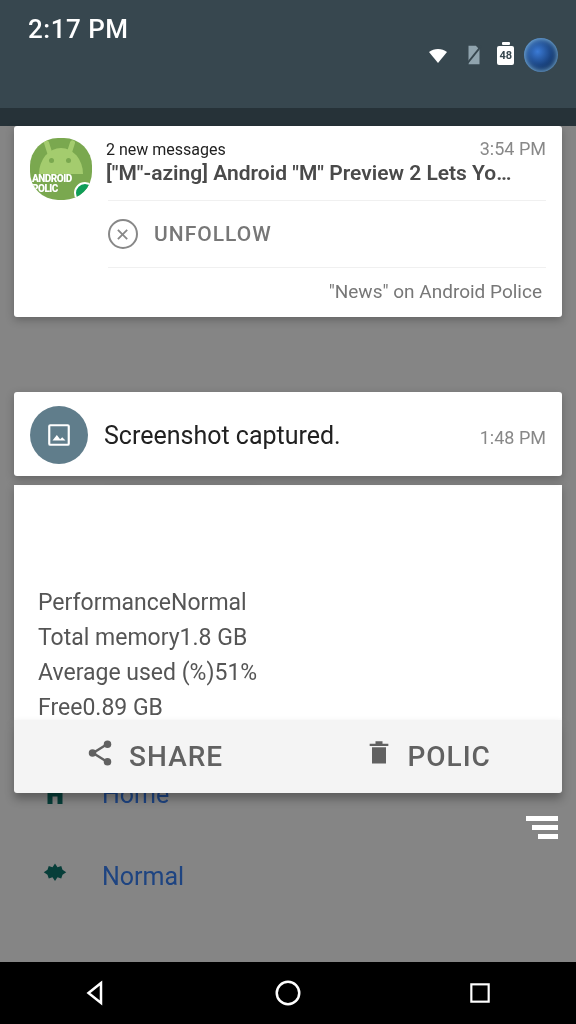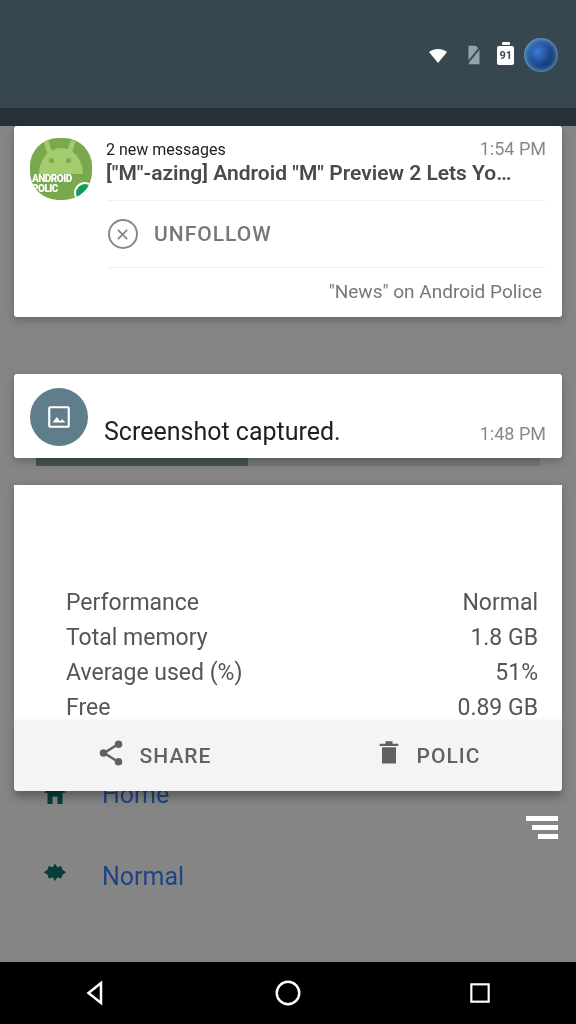--- a/index.html
+++ b/index.html
@@ -6,22 +6,22 @@
   html, body { width: 576px; height: 1024px; overflow: hidden; font-family: Roboto, "Helvetica Neue", Arial, sans-serif; background: #000; }
   .screen { position: relative; width: 576px; height: 1024px; background: #dcdcdc; }
 
   
   .backdrop {
     position: absolute; inset: 0 0 62px 0; background: #fefefe;
     filter: brightness(0.7); z-index: 1;
   }
   .backdrop .pad { padding: 36px; }
   .stat-row {
-    display: flex; justify-content: space-between; align-items: center;
-    padding: 6px 0; font-size: 24px; color: #555; margin-left: 28px;
+    display: flex; align-items: center;
+    padding: 6px 0; font-size: 24px; color: #555;
   }
   .stat-row .label { color: #555; }
   .stat-row .val { color: #888; }
   .bar {
     height: 38px; width: 100%; background: #dfe5e3; margin: 12px 0 40px;
     position: relative;
   }
   .bar .fill { position: absolute; top: 0; left: 0; bottom: 0; width: 42%; background: #7fa299; }
   .section-title {
     font-size: 23px; color: #6f6f6f; margin-top: 60px;
@@ -92,37 +92,37 @@
   }
   .circle-x {
     width:30px; height:30px; border:2px solid #888; border-radius:50%;
     display:flex; align-items:center; justify-content:center; color:#888; font-size:18px;
   }
   .card1 .sub {
     border-top:1px solid #f0f0f0; margin-left:78px; text-align:right;
     padding: 12px 4px 14px; font-size:19px; color:#777;
   }
 
-  .card2 { top: 374px; padding: 14px 16px 12px; display:flex; align-items:flex-end; gap:16px; }
+  .card2 { top: 392px; padding: 14px 16px 12px; display:flex; align-items:center; gap:16px; }
   .card2 .blue-icon {
     width:58px; height:58px; background:#607d8b; border-radius:50%;
     display:flex; align-items:center; justify-content:center;
   }
   .card2 .body { flex:1; min-width:0; }
   .card2 .trow { display:flex; justify-content:space-between; align-items:baseline;}
   .card2 .title { font-size:25px; color:#212121;}
   .card2 .ts { font-size:18px; color:#888;}
 
   .card3 { top: 720px; background:#f4f4f4; border-radius:0 0 3px 3px; box-shadow: 0 6px 10px rgba(0,0,0,0.3);}
   .card3top { position:absolute; left:14px; right:14px; top:485px; height:236px; background:#fff; z-index:39; box-shadow: 0 3px 8px rgba(0,0,0,0.25);}
   .card3top .stats { padding: 100px 24px 0; }
   .card3top .stat-row { font-size:23px; padding:4px 0;}
   .card3 .actions {
     display:flex; justify-content:space-around; align-items:center; padding: 18px 0;
-    font-size:21px; font-weight:500; color:#616161; letter-spacing:1px;
+    font-size:28px; font-weight:500; color:#616161; letter-spacing:1px;
   }
   .card3 .actbtn { display:flex; align-items:center; gap:14px; }
 
   
   .navbar {
     position:absolute; left:0; right:0; bottom:0; height:62px; background:#000;
     display:flex; justify-content:space-around; align-items:center; z-index:200;
   }
   .navbtn { width:42px; height:42px; display:flex; align-items:center; justify-content:center;}
   .dim-overlay {
@@ -179,53 +179,54 @@
             </svg>
         </span>
         <span>Normal</span>
       </div>
     </div>
   </div>
 
   <div class="dim-overlay"></div>
 
   <div class="shade-header">
+    <div class="time">2:17 PM</div>
     <div class="tray">
       <span class="iconbox">
         <svg width="24" height="24" viewBox="0 0 24 24">
             <path fill="#fff" d="M12 20l9-11c-5-4-13-4-18 0z"></path>
           </svg>
       </span>
       <span class="iconbox">
         <svg width="22" height="22" viewBox="0 0 24 24">
             <path fill="#90a4ae" d="M6 2h8l4 4v16H6z"></path>
             <path stroke="#37474f" stroke-width="2" d="M4 22L20 2"></path>
           </svg>
       </span>
-      <span class="batt">91</span>
+      <span class="batt">48</span>
       <span class="avatar"></span>
     </div>
   </div>
   <div class="shade-strip"></div>
 
   <div class="card card1">
     <div class="row1">
       <div class="ap-icon">
         <div class="ear e1"></div>
           <div class="ear e2"></div>
         <div class="head"></div>
           <div class="eye ey1"></div>
           <div class="eye ey2"></div>
         <div class="txt">ANDROID<br>POLIC</div>
         <div class="badge"></div>
       </div>
       <div class="body">
         <div class="title-row">
           <span class="title">2 new messages</span>
-          <span class="ts">1:54 PM</span>
+          <span class="ts">3:54 PM</span>
         </div>
         <div class="line">["M"-azing] Android "M" Preview 2 Lets Yo…</div>
       </div>
     </div>
     <div class="action">
       <span class="circle-x">✕</span>
       <span>UNFOLLOW</span>
     </div>
     <div class="sub">"News" on Android Police</div>
   </div>

